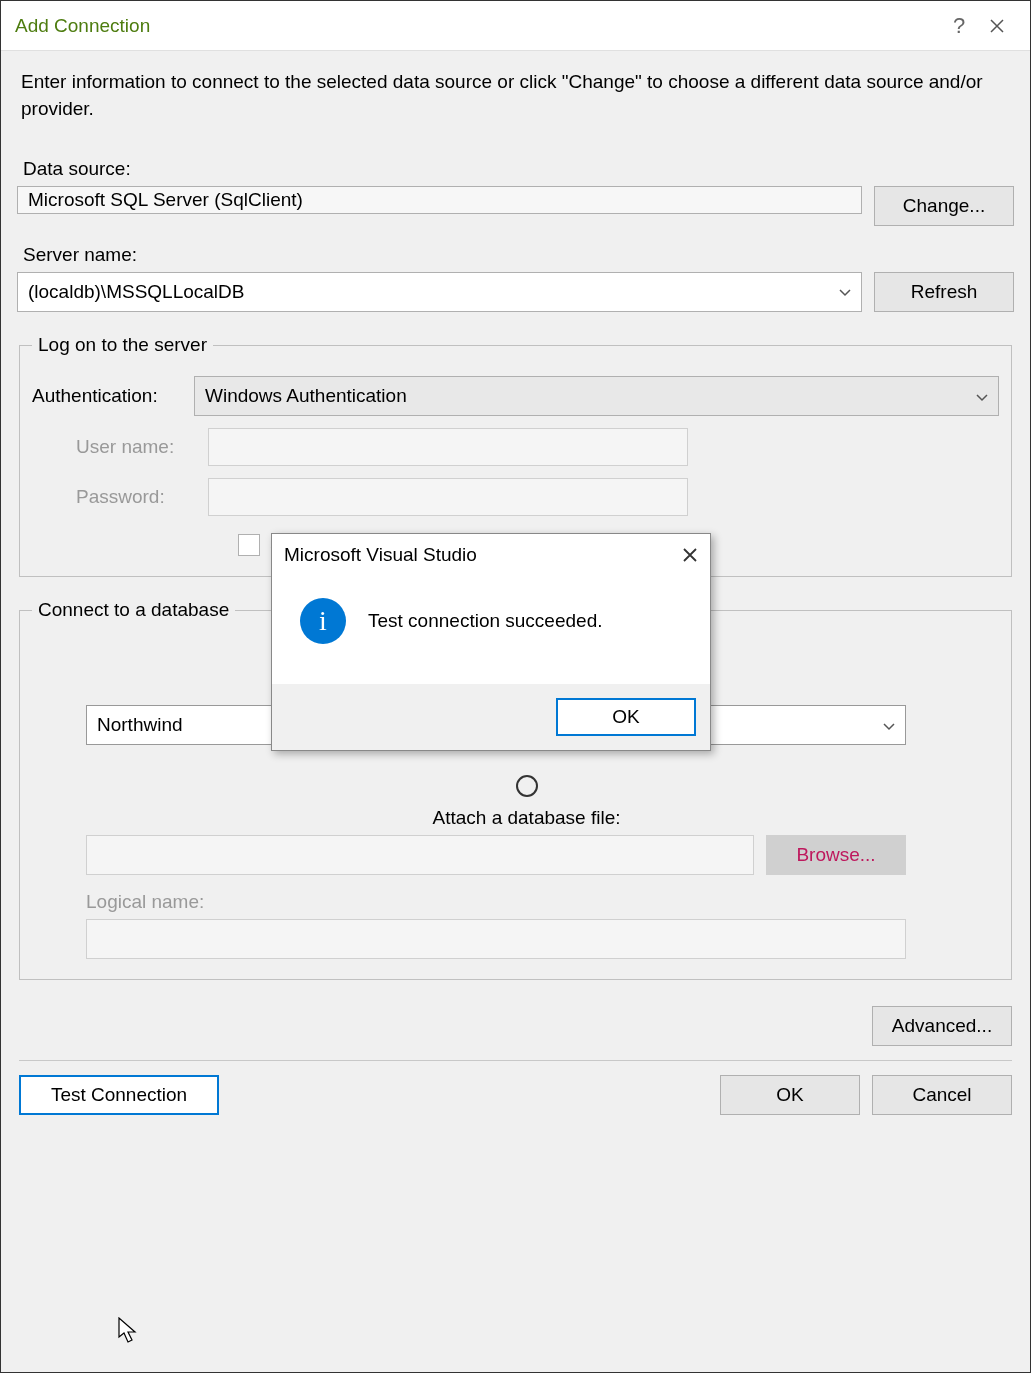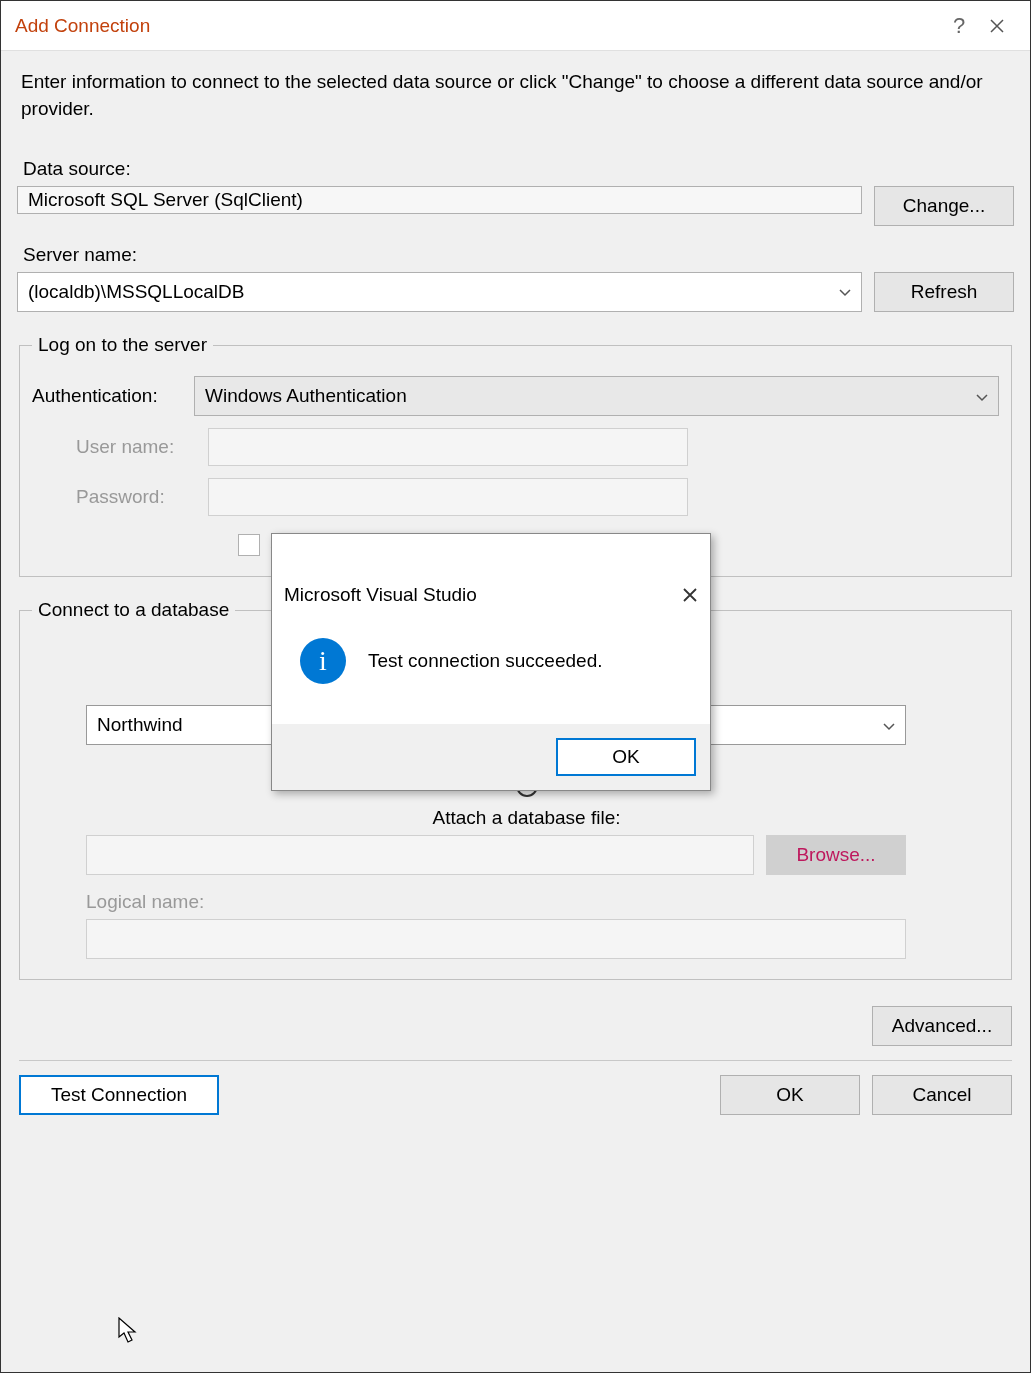--- a/index.html
+++ b/index.html
@@ -16,21 +16,21 @@
     .titlebar {
       display: flex;
       align-items: center;
       background: #fff;
       height: 50px;
       padding: 0 14px;
       border-bottom: 1px solid #e0e0e0;
     }
     .titlebar .title {
       flex: 1;
-      color: #c2410c;
+      color: #4d7c0f;
       font-size: 19px;
     }
     .titlebar .tb-icon {
       width: 38px;
       display: flex;
       justify-content: center;
       align-items: center;
       color: #666;
       font-size: 22px;
     }
@@ -247,21 +247,20 @@
       width: 440px;
       background: #fff;
       border: 1px solid #888;
       box-shadow: 3px 3px 8px rgba(0,0,0,0.3);
     }
     .modal-title {
       display: flex;
       align-items: center;
       justify-content: space-between;
       padding: 10px 12px 4px 12px;
-      margin-top: 40px;
     }
     .modal-title span:first-child { font-size: 19px; }
     .modal-close {
       font-size: 22px;
       cursor: pointer;
       display: flex;
       align-items: center;
     }
     .modal-body {
       display: flex;

